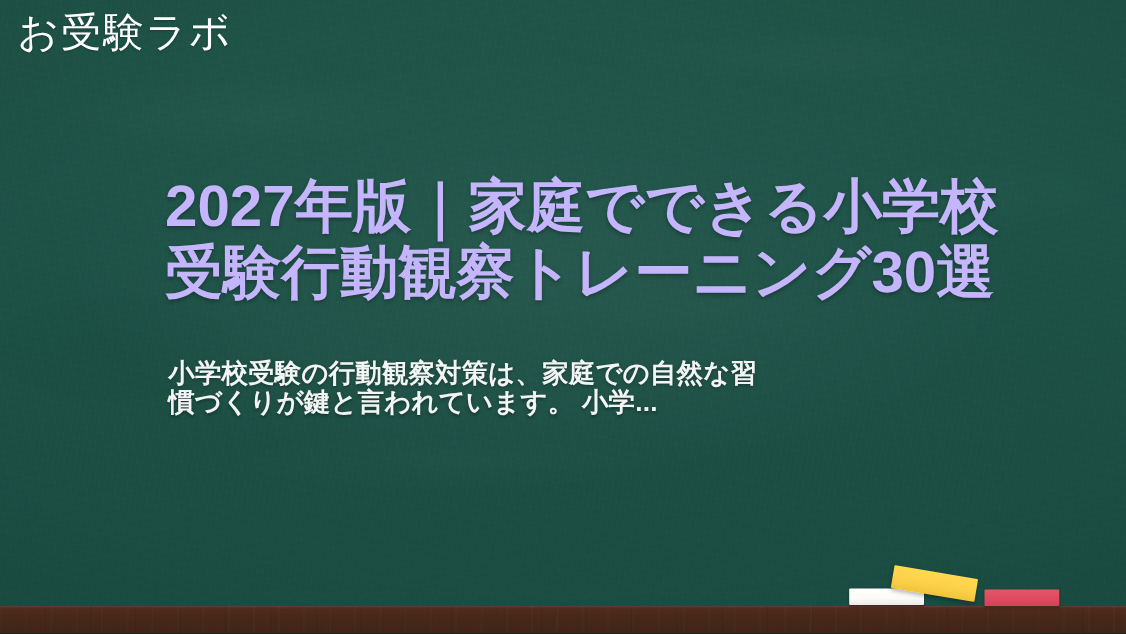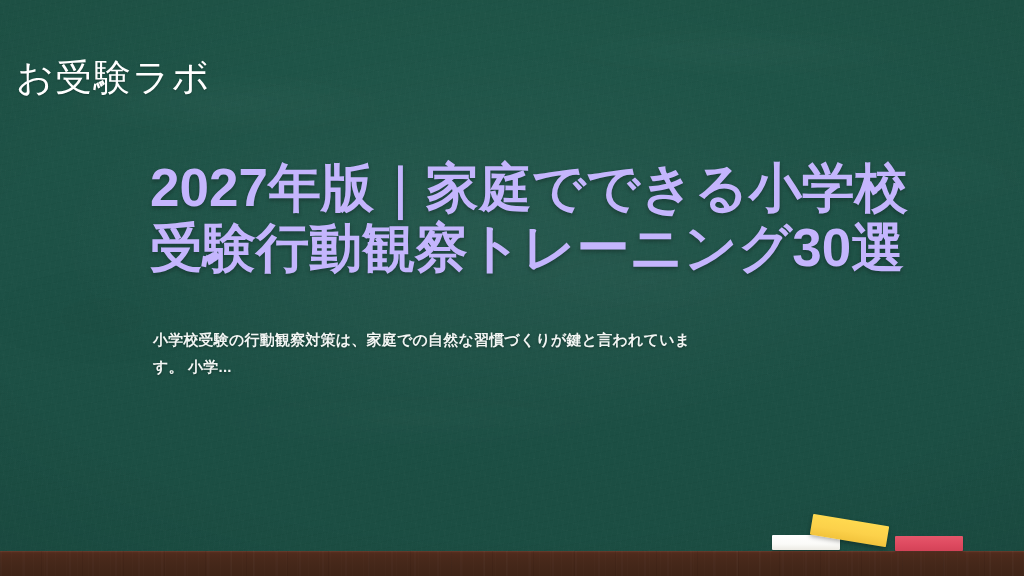--- a/index.html
+++ b/index.html
@@ -54,21 +54,20 @@
     position: absolute;
     left: 16px;
     top: 8px;
     color: #ffffff;
     font-size: 37px;
     line-height: 44px;
     letter-spacing: 1.5px;
     font-weight: 500;
     text-shadow: 0 1px 2px rgba(0,0,0,0.25);
     white-space: nowrap;
-    margin-top: 48px;
   }
 
   
   .content {
     position: absolute;
     left: 150px;
     top: 158px;
     width: 760px;
   }
   .title {
@@ -78,21 +77,21 @@
     font-weight: 700;
     letter-spacing: 0px;
     margin: 0;
     text-shadow: 0 2px 4px rgba(0,0,0,0.30);
   }
   .subtitle {
     margin: 0;
     padding-top: 48px;
     padding-left: 3px;
     color: #f2f5f3;
-    font-size: 15px;
+    font-size: 24px;
     line-height: 27px;
     font-weight: 700;
     letter-spacing: .2px;
     max-width: 540px;
     text-shadow: 0 1px 3px rgba(0,0,0,0.35);
   }
 
   
   .ledge {
     position: absolute;

